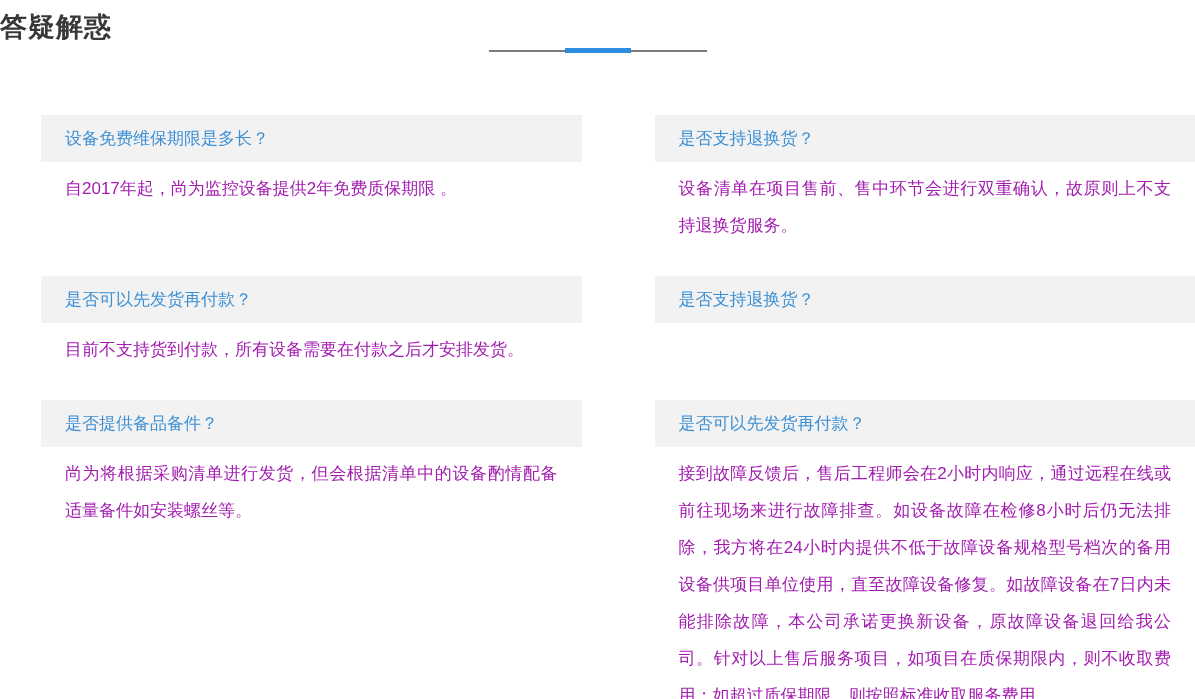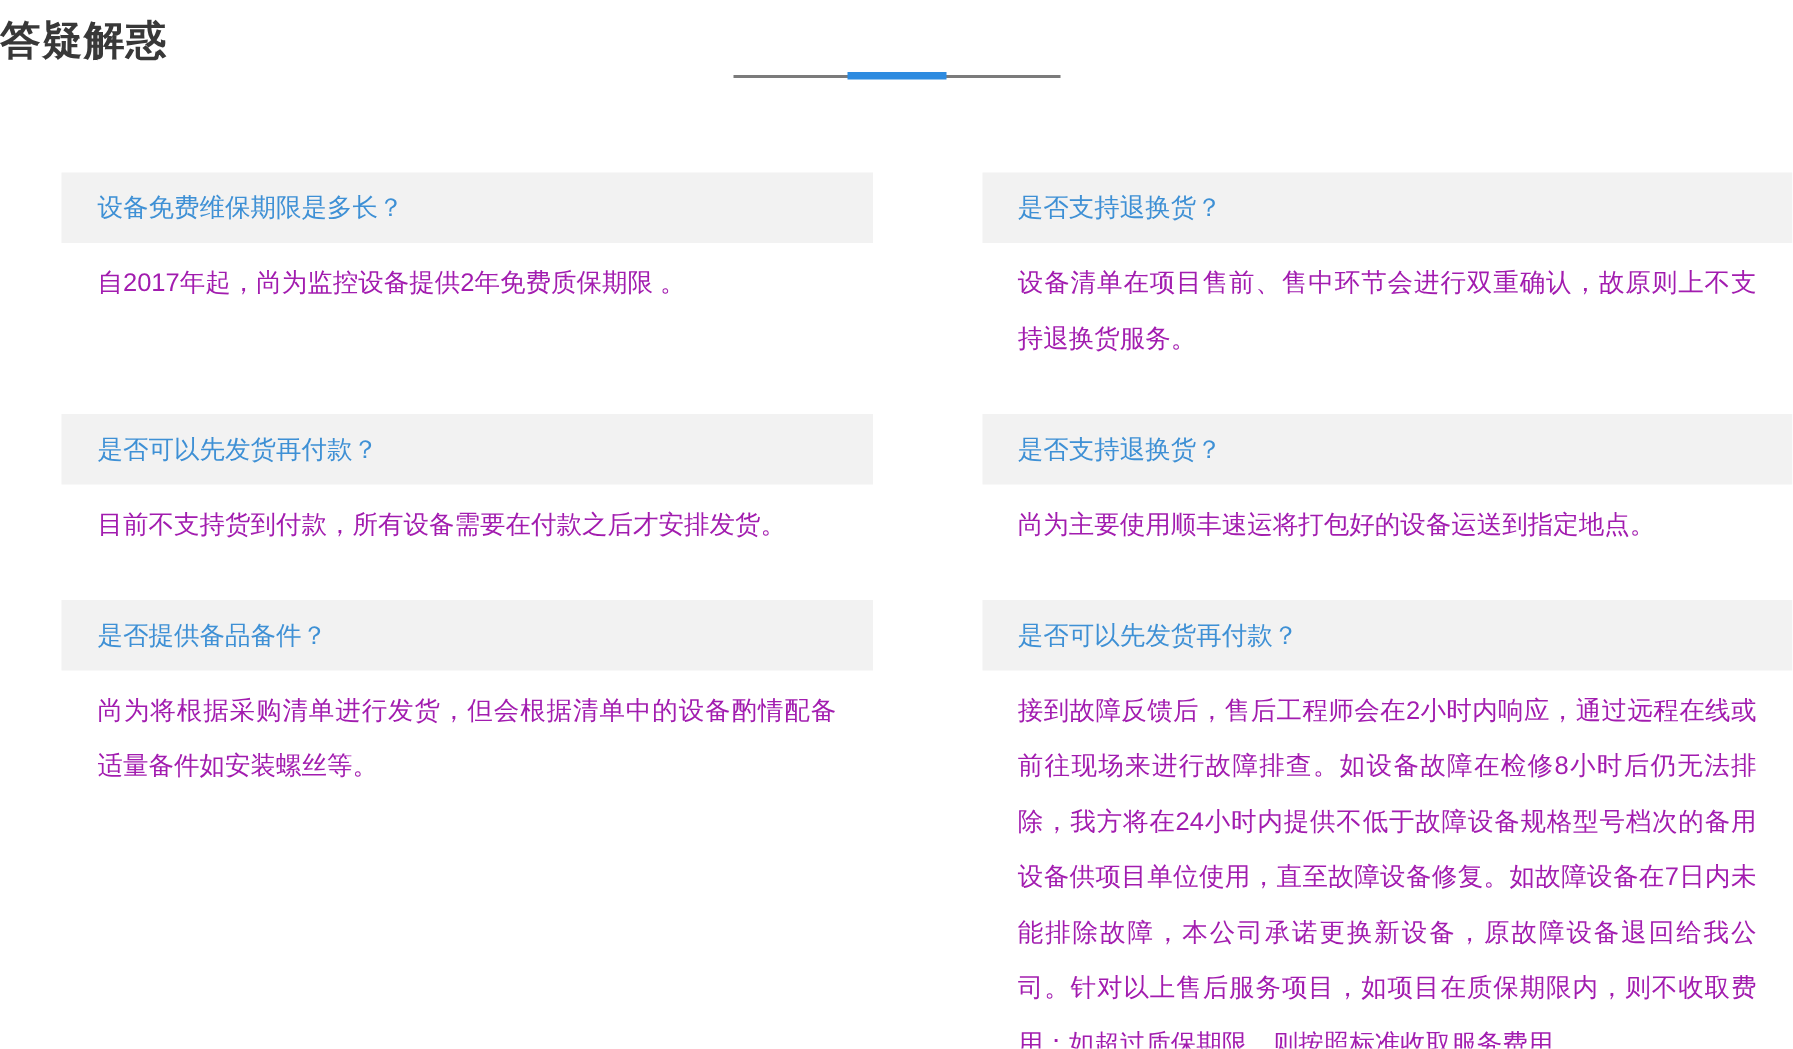--- a/index.html
+++ b/index.html
@@ -98,21 +98,20 @@
   <div class="faq-item" style="grid-area: 4 / 1;">
   </div>
 
   <div class="faq-item" style="grid-area: 1 / 2;">
     <div class="q">是否支持退换货？</div>
     <div class="a">设备清单在项目售前、售中环节会进行双重确认，故原则上不支持退换货服务。</div>
   </div>
 
   <div class="faq-item" style="grid-area: 2 / 2;">
     <div class="q">是否支持退换货？</div>
-    <div class="a">尚为主要使用顺丰速运将打包好的设备运送到指定地点。</div>
   </div>
 
   <div class="faq-item" style="grid-area: 3 / 2 / span 2;">
     <div class="q">是否可以先发货再付款？</div>
     <div class="a">接到故障反馈后，售后工程师会在2小时内响应，通过远程在线或前往现场来进行故障排查。如设备故障在检修8小时后仍无法排除，我方将在24小时内提供不低于故障设备规格型号档次的备用设备供项目单位使用，直至故障设备修复。如故障设备在7日内未能排除故障，本公司承诺更换新设备，原故障设备退回给我公司。针对以上售后服务项目，如项目在质保期限内，则不收取费用；如超过质保期限，则按照标准收取服务费用。</div>
   </div>
 </div>
 </div>
 
 </body></html>

